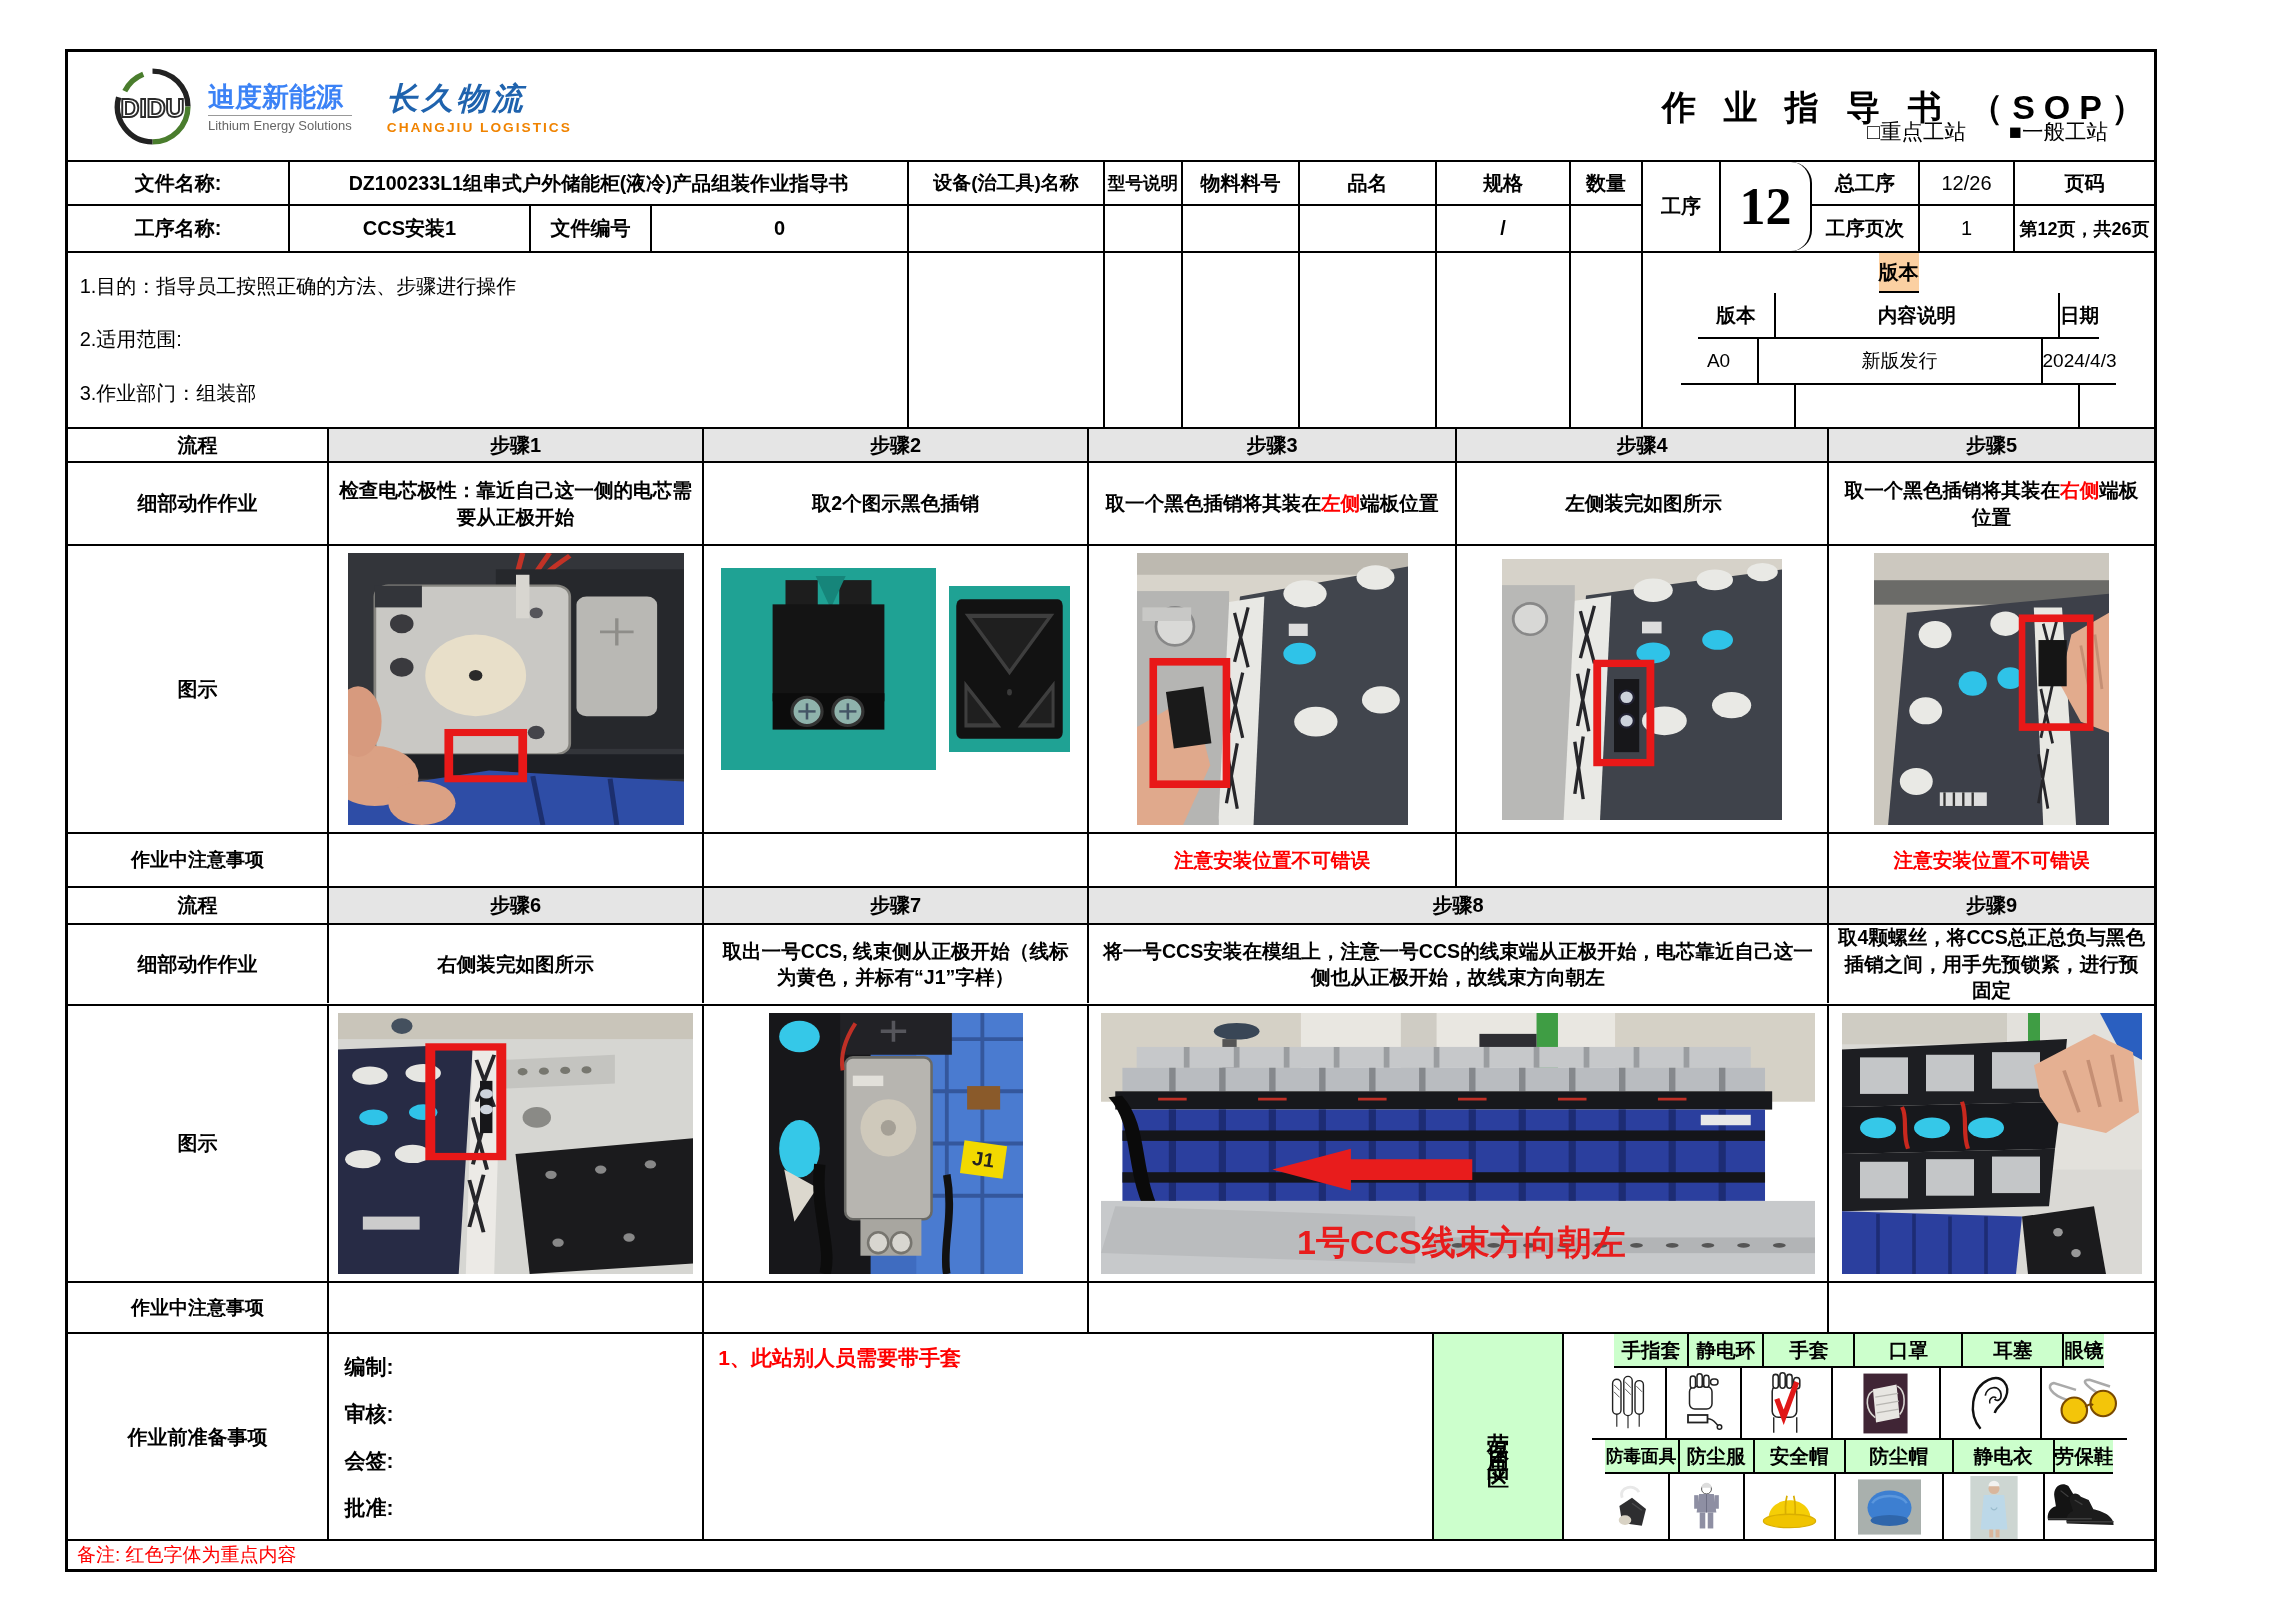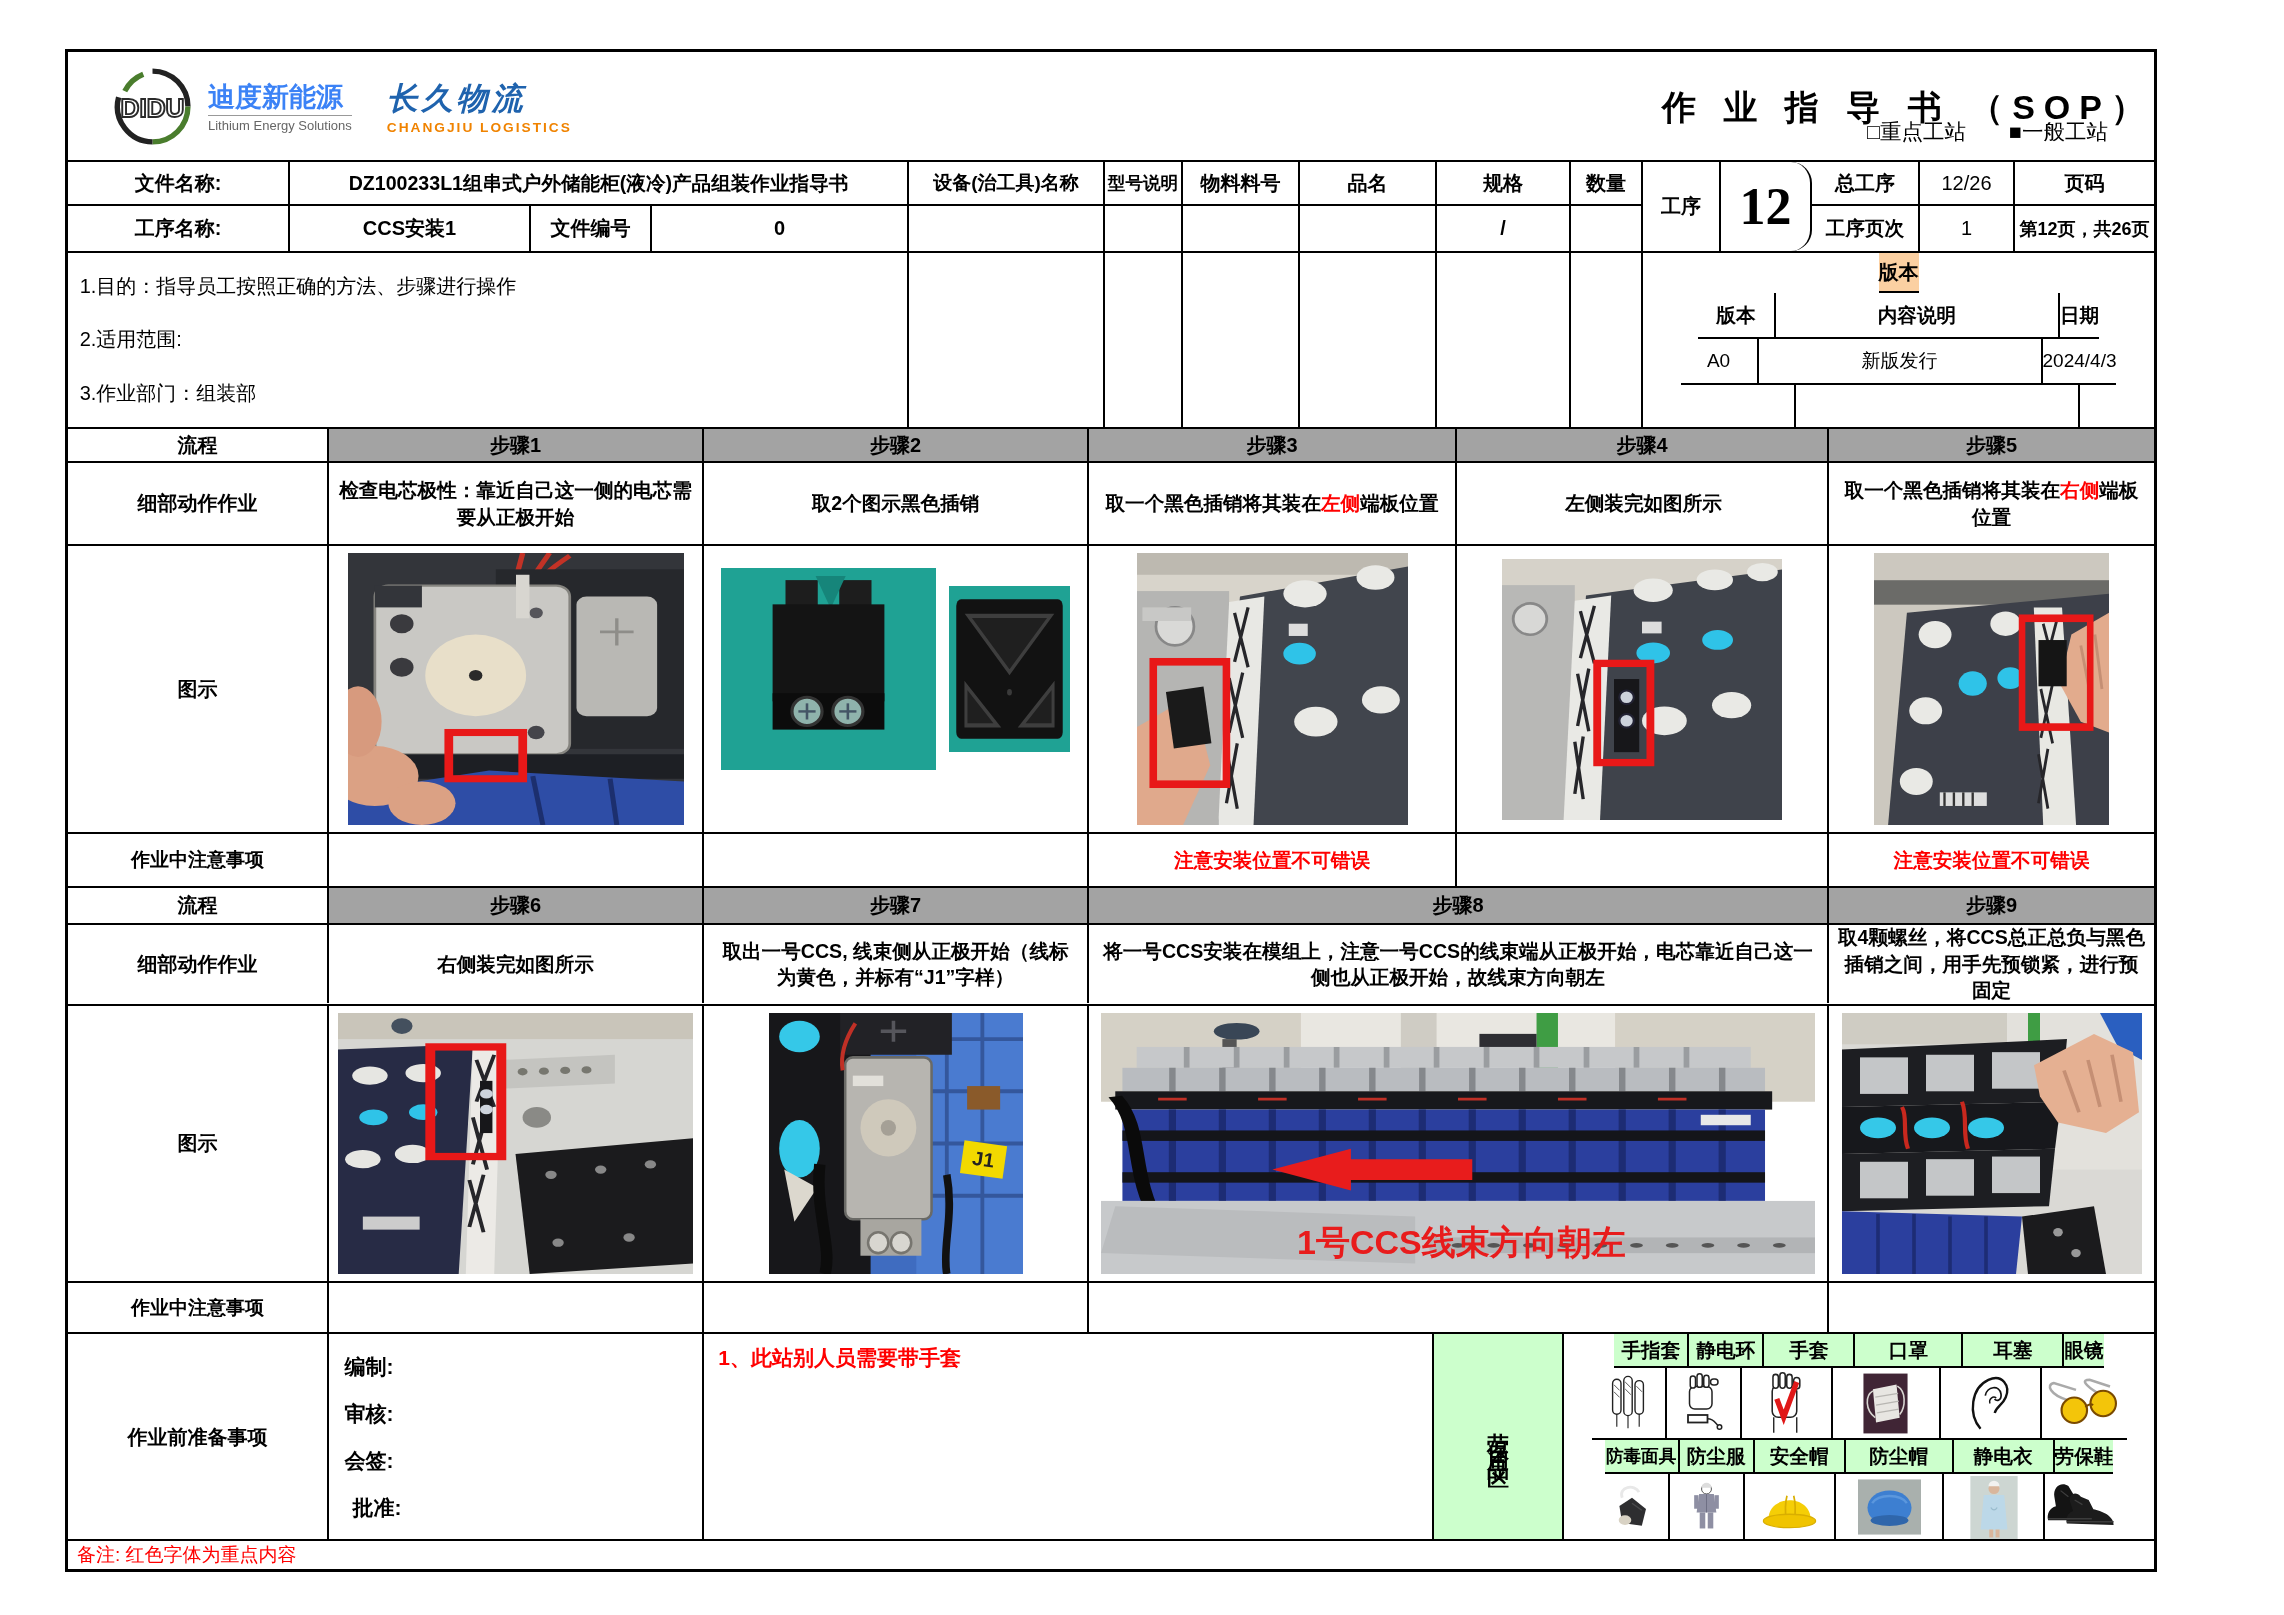--- a/index.html
+++ b/index.html
@@ -6,21 +6,21 @@
   #page{position:relative;width:2284px;height:1616px;background:#fff;
         font-family:"Liberation Sans","DejaVu Sans",sans-serif;color:#000;}
   #sheet{position:absolute;left:65px;top:49px;width:2086px;height:1517px;
          border:3.9px solid #000;box-sizing:content-box;background:#fff;}
   .row{position:absolute;left:0;right:0;display:flex;box-sizing:border-box;border-top:2.6px solid #000;}
   .cell{border-right:2px solid #000;box-sizing:border-box;display:flex;align-items:center;
         justify-content:center;text-align:center;overflow:hidden;position:relative;}
   .cell.last{border-right:none;}
   .lbl{font-size:20px;font-weight:600;}
   .red{color:#ff0000;}
-  .yellow{background:#a3a3a3;}
+  .yellow{background:#e5e5e5;}
   .peach{background:#fbd0a2;}
   .green{background:#ccffcc;}
   .stepdesc{font-size:19.6px;font-weight:700;line-height:1.35;padding:3.9px 9px;}
   .vstack{display:flex;flex-direction:column;align-items:stretch;justify-content:flex-start;padding:0;}
   .sub{flex:0 0 44px;border-bottom:2px solid #000;display:flex;align-items:center;justify-content:center;font-size:20px;font-weight:600;box-sizing:border-box;}
   .sub.last{border-bottom:none;flex:1;}
   .hsplit{display:flex;flex-direction:row;align-items:stretch;padding:0;}
   .dcol{display:flex;flex-direction:column;padding:0;}
   .dcell{border-bottom:2px solid #000;box-sizing:border-box;}
   .dcell.last{border-bottom:none;}
@@ -549,21 +549,21 @@
           <span class="notetxt"></span>
         </div>
   </div>
 
   <div class="row" style="top:1280px;height:208px;">
     <div class="cell lbl" style="flex:0 0 261px;">作业前准备事项</div>
     <div class="cell dcol" style="flex:0 0 375px;align-items:flex-start;justify-content:space-around;padding:9px 0 9px 15.6px;">
       <div style="font-size:21px;font-weight:700;">编制:</div>
       <div style="font-size:21px;font-weight:700;">审核:</div>
       <div style="font-size:21px;font-weight:700;">会签:</div>
-      <div style="font-size:21px;font-weight:700;margin-left:8px;">批准:</div>
+      <div style="font-size:21px;font-weight:700;">批准:</div>
     </div>
     <div class="cell" style="flex:0 0 730px;align-items:flex-start;justify-content:flex-start;padding:10.4px 0 0 14.3px;">
       <span style="font-size:21px;font-weight:700;color:#ff0000;">1、此站别人员需要带手套</span>
     </div>
     <div class="cell last hsplit" style="flex:1;padding:0;">
       <div class="cell green" style="flex:0 0 130px;">
         <span class="vert">劳保用品区</span>
       </div>
       <div class="cell last dcol" style="flex:1;padding:0;">
         <div class="dcell hsplit" style="flex:0 0 34px;">

